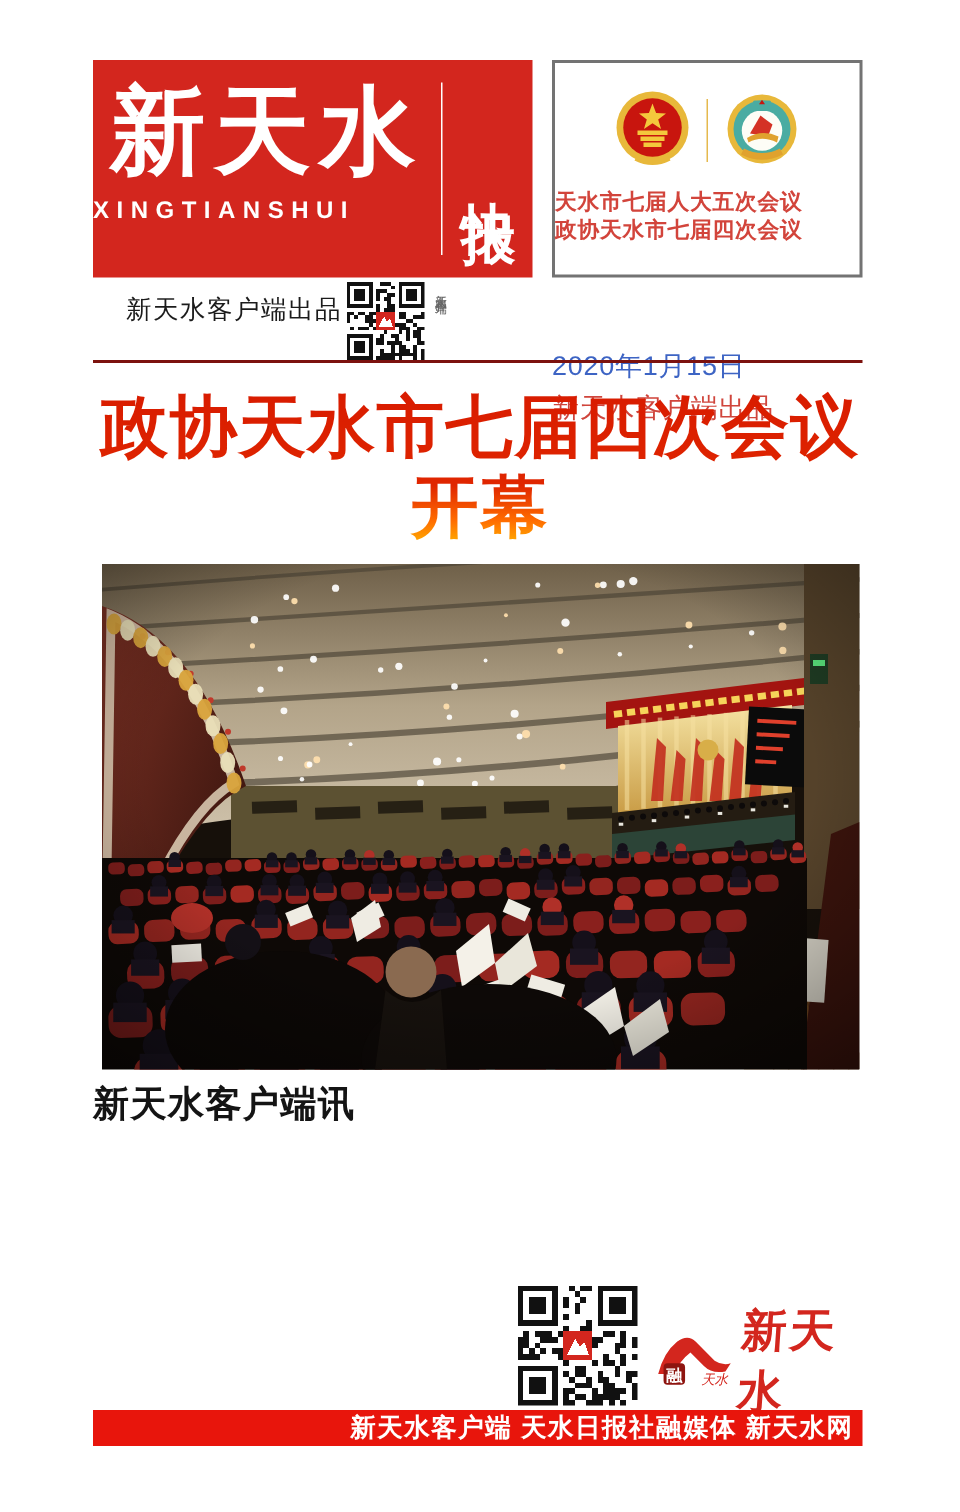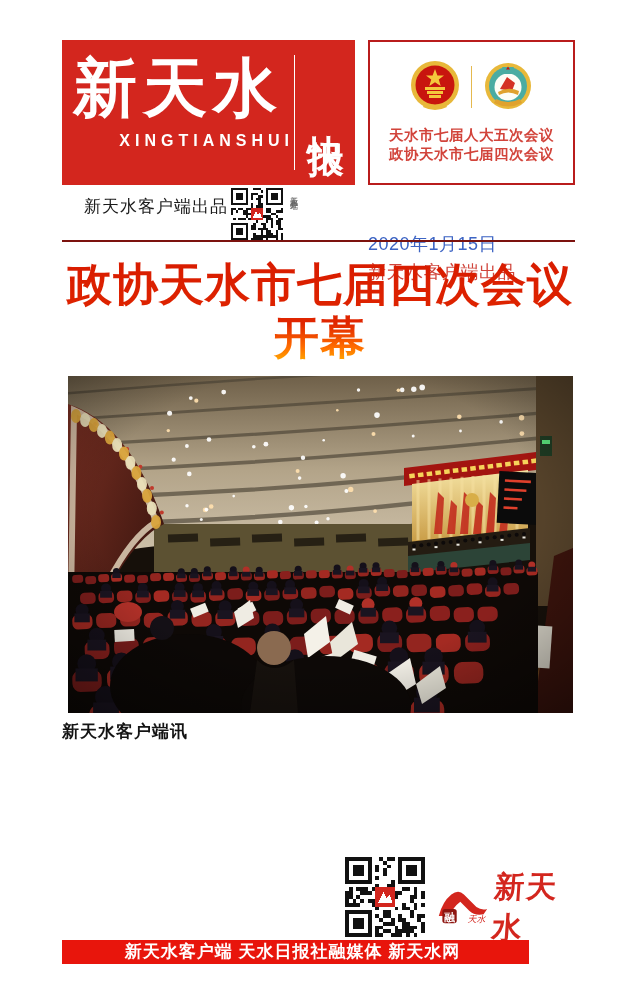--- a/index.html
+++ b/index.html
@@ -4,32 +4,32 @@
 <style>
   html,body{margin:0;padding:0;background:#ffffff;}
   .page{position:relative;width:640px;height:1008px;background:#fff;overflow:hidden;
         font-family:"Liberation Sans",sans-serif;}
 
   
   .masthead{position:absolute;left:62px;top:40px;width:293px;height:145px;background:#d3261e;display:flex;}
   .mast-main{position:relative;width:232px;height:100%;}
   .brand-cn{position:absolute;top:2px;left:0;width:100%;text-align:center;color:#fff;
             font-family:"DejaVu Serif",serif;font-weight:bold;font-size:64px;line-height:92px;letter-spacing:6px;}
-  .brand-en{position:absolute;top:92px;left:0;width:100%;text-align:right;color:#fff;
+  .brand-en{position:absolute;top:92px;left:0;width:100%;text-align:left;color:#fff;
             font-size:16px;font-weight:bold;letter-spacing:5px;}
   .brand-sub{position:absolute;top:116px;left:0;width:100%;text-align:center;color:#fff;
             font-size:15px;font-weight:bold;letter-spacing:2.5px;}
   .mast-divider{width:1px;height:115px;background:#fff;margin-top:15px;}
   .kuaibao{flex:1;display:flex;align-items:center;justify-content:center;
            writing-mode:vertical-rl;text-orientation:upright;color:#fff;
            font-size:36px;font-weight:bold;letter-spacing:8px;}
 
   
   .session-box{position:absolute;left:368px;top:40px;width:207px;height:145px;background:#fff;
-               border:2px solid #b91c1c;box-sizing:border-box;text-align:center;}
+               border:2px solid #737373;box-sizing:border-box;}
   .emblems{display:flex;align-items:center;justify-content:center;gap:10px;margin-top:14px;height:62px;}
   .emblem-divider{width:1px;height:42px;background:#e5b94e;}
   .session-line{color:#d2443b;font-size:14.5px;font-weight:bold;line-height:19px;letter-spacing:0.5px;}
   .session-lines{margin-top:8px;}
 
   
   .publisher-block{position:absolute;left:74px;top:195px;width:164px;text-align:center;}
   .publisher{font-size:17px;color:#1b1b1b;letter-spacing:1px;}
   .weekday{font-size:17px;color:#d0453c;margin-top:4px;letter-spacing:1px;}
   .qr-small{position:absolute;left:231px;top:188px;width:52px;height:52px;}
@@ -45,31 +45,31 @@
             font-weight:800;font-size:45px;line-height:53px;letter-spacing:1px;
             background:linear-gradient(to bottom,#d81b00 0%,#e02600 62%,#ff6c00 84%,#ffb400 100%);
             -webkit-background-clip:text;background-clip:text;color:transparent;}
 
   
   .photo{position:absolute;left:68px;top:376px;width:505px;height:337px;margin:0;}
   .photo svg{display:block;width:100%;height:100%;}
 
   
   .article{position:absolute;left:62px;top:720px;width:516px;color:#141414;}
-  .source{font-size:17px;font-weight:bold;letter-spacing:1px;}
+  .source{font-size:24px;font-weight:bold;letter-spacing:1px;}
   .body-text{margin:3px 0 0 0;font-size:21.4px;line-height:27.4px;text-align:justify;text-indent:2em;}
 
   
   .qr-large{position:absolute;left:345px;top:857px;width:80px;height:80px;}
   .logo{position:absolute;left:437px;top:880px;width:142px;height:56px;display:flex;align-items:center;}
   .logo-text{font-family:"DejaVu Serif",serif;font-weight:bold;font-size:30px;color:#d3261e;
              letter-spacing:2px;margin-left:4px;transform:skewX(-4deg);}
-  .footer-bar{position:absolute;left:62px;top:940px;width:467px;height:24px;background:#e8150c;
+  .footer-bar{position:absolute;left:62px;top:940px;width:513px;height:24px;background:#e8150c;
               box-sizing:border-box;color:#fff;font-size:17px;font-weight:bold;line-height:24px;
-              text-align:center;padding-right:6px;letter-spacing:1px;}
+              text-align:right;padding-right:6px;letter-spacing:1px;}
 </style>
 </head>
 <body>
 
 <div class="page">
 
   <header class="masthead">
     <div class="mast-main">
       <div class="brand-cn">新天水</div>
       <div class="brand-en">XINGTIANSHUI</div>

